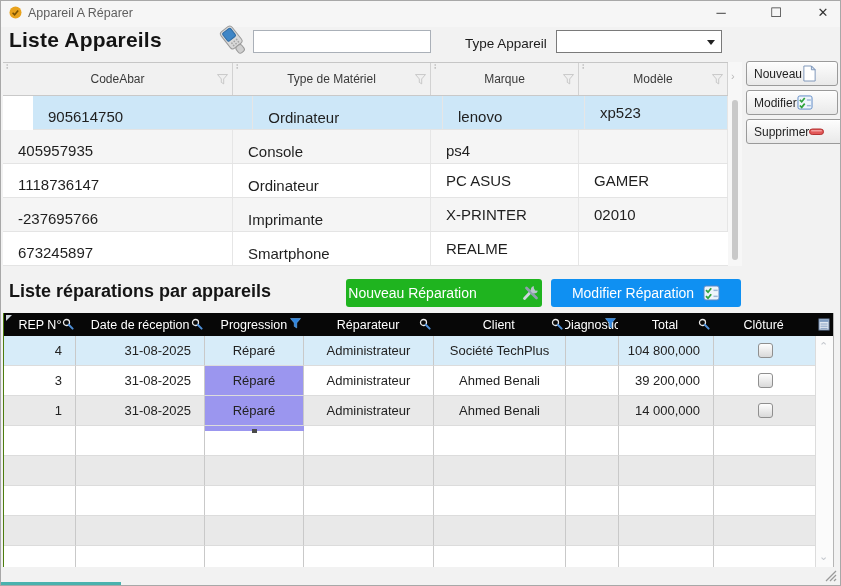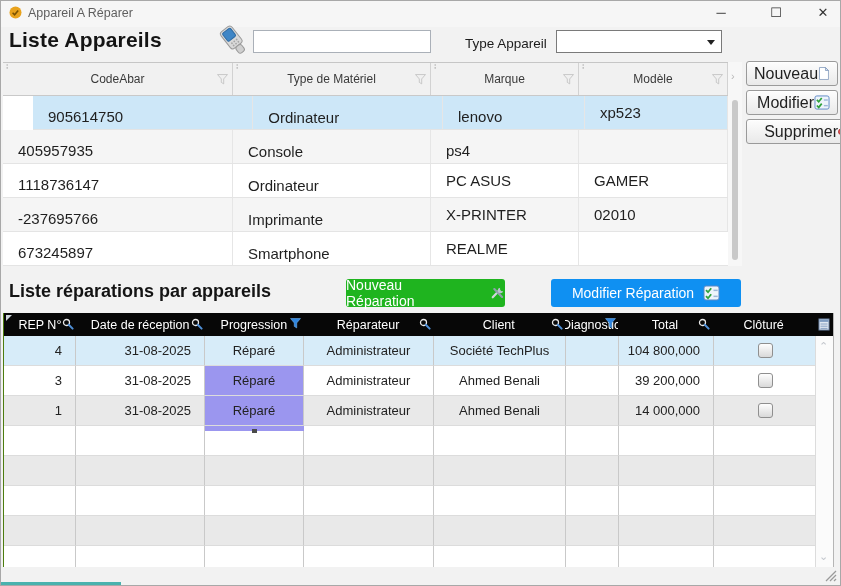--- a/index.html
+++ b/index.html
@@ -53,30 +53,30 @@
   .c1 { width:230px; } .c2 { width:198px; } .c3 { width:148px; } .c4 { width:149px; }
 
   
   .g1-scroll { position:absolute; left:727px; top:61px; width:14px; height:204px; background:#f7f7f7; }
   .g1-chev { position:absolute; left:3px; top:8px; color:#b8b8b8; font-size:11px; }
   .g1-thumb { position:absolute; left:4px; top:38px; width:6px; height:160px; background:#c9c9c9; border-radius:3px; }
 
   
   .side-btn { position:absolute; left:745px; width:92px; height:25px;
               background:linear-gradient(#fdfdfd,#e9e9e9); border:1px solid #9a9a9a; border-radius:3px;
-              display:flex; align-items:center; justify-content:flex-end; padding:0 7px;
-              font-size:16px; color:#1f1f1f; cursor:default; box-shadow:0 1px 0 rgba(255,255,255,.7) inset; }
+              display:flex; align-items:center; justify-content:flex-start; padding:0 7px;
+              font-size:12px; color:#1f1f1f; cursor:default; box-shadow:0 1px 0 rgba(255,255,255,.7) inset; }
   .btn-nouveau { top:60px; } .btn-modifier { top:89px; } .btn-supprimer { top:118px; width:115px; }
 
   
   .h2 { position:absolute; left:8px; top:280px; font-size:18px; font-weight:bold; color:#141414; }
   .big-btn { position:absolute; top:278px; height:28px; border:none; border-radius:3px;
              display:flex; align-items:center; justify-content:center; gap:9px;
              color:#fff; font-size:14px; cursor:default; }
-  .btn-new-rep { left:345px; width:159px; background:var(--green,#1fb41f);gap:44px; }
+  .btn-new-rep { left:345px; width:196px; background:var(--green,#1fb41f);gap:44px; }
   .btn-edit-rep { left:550px; width:190px; background:var(--blue,#0f90f2); }
 
   
   .grid2 { position:absolute; left:2px; top:312px; width:831px; height:254px; background:#fff;
            border-left:1px solid #4d7c0f; border-right:1px solid #b5b5b5; overflow:hidden; }
   .g2-header { position:relative; display:flex; height:23px; background:var(--header-dark,#070707); }
   .g2h { position:relative; display:flex; align-items:center; justify-content:center;
          color:#fff; font-size:12.5px; height:100%; overflow:hidden; white-space:nowrap; }
   .g2h .h-icon { position:absolute; right:2px; top:5px; }
   .corner-tri { position:absolute; left:2px; top:2px; width:0; height:0;

